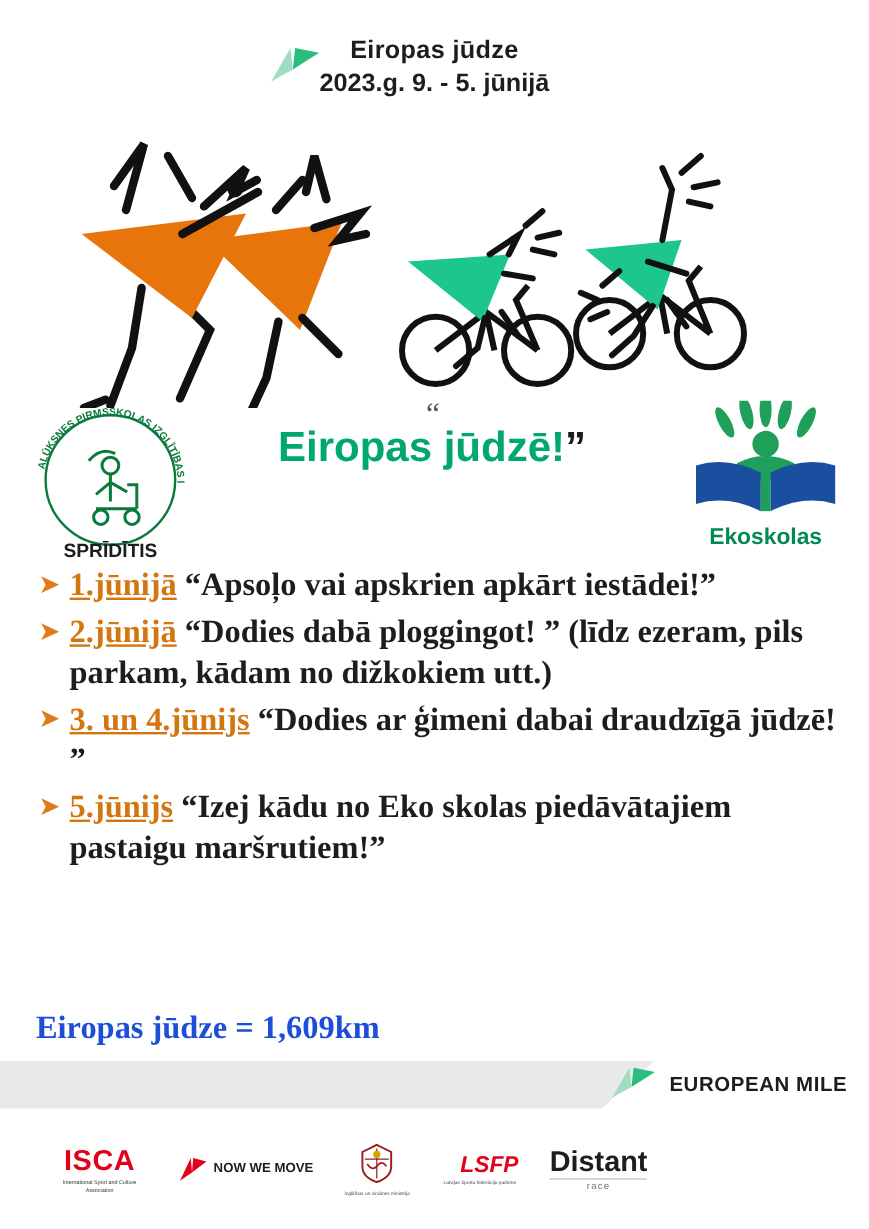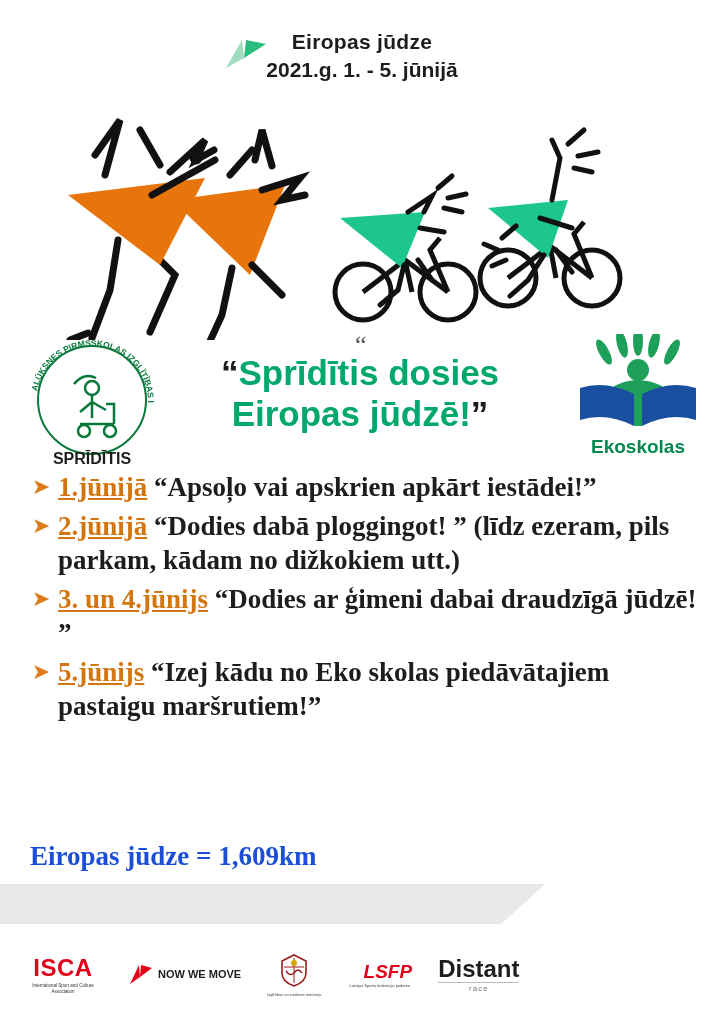--- a/index.html
+++ b/index.html
@@ -163,21 +163,21 @@
   }
 
   
   .sponsors {
     position: absolute;
     left: 0; top: 935px;
     width: 724px; height: 80px;
     display: flex;
     align-items: center;
     gap: 26px;
-    padding-left: 24px;
+    padding-left: 44px;
   }
   .sponsor { text-align: center; }
 
   .isca-name {
     font-family: "Liberation Sans", sans-serif;
     font-weight: bold;
     font-size: 24px;
     color: #e2001a;
     letter-spacing: 0.5px;
     line-height: 1;
@@ -240,21 +240,21 @@
     line-height: 1.2;
   }
 </style>
 </head>
 <body>
 
 <div class="page">
 
   <div class="header">
     <div class="header-title">Eiropas jūdze</div>
-    <div class="header-dates">2021.g. 1. - 5. jūnijā</div>
+    <div class="header-dates">2023.g. 9. - 5. jūnijā</div>
   </div>
 
   <svg class="header-mark" viewBox="0 0 48 36">
     <path d="M4 30 L20 2 L22 20 Z" fill="#9fdcc0"></path>
     <path d="M22 20 L24 2 L44 6 Z" fill="#2bbd7e"></path>
   </svg>
 
   <svg class="illustration" viewBox="0 0 724 240">
     <g stroke="#111111" stroke-width="7" stroke-linecap="round" fill="none">
 
@@ -345,23 +345,20 @@
       <path d="M6 54 q26 -8 54 6 l0 32 q-28 -14 -54 -6 Z" fill="#1a4fa0"></path>
       <path d="M122 54 q-26 -8 -54 6 l0 32 q28 -14 54 -6 Z" fill="#1a4fa0"></path>
       <rect x="60" y="58" width="8" height="34" fill="#1ea05a"></rect>
     </svg>
     <div class="ekoskolas-label">Ekoskolas</div>
   </div>
 
   <div class="slogan-top-quote">“</div>
   <div class="slogan">
     <div>
-      <span class="quote">“</span><span>Sprīdītis dosies</span>
-    </div>
-    <div>
       <span>Eiropas jūdzē!</span><span class="quote">”</span>
     </div>
   </div>
 
   <div class="list">
 
     <div class="list-item">
       <div class="bullet">➤</div>
       <div class="item-text">
         <span class="date-label">1.jūnijā</span><span> “Apsoļo vai apskrien apkārt iestādei!”</span>
@@ -387,20 +384,27 @@
       <div class="item-text">
         <span class="date-label">5.jūnijs</span><span> “Izej kādu no Eko skolas piedāvātajiem pastaigu maršrutiem!”</span>
       </div>
     </div>
 
   </div>
 
   <div class="total-line">Eiropas jūdze = 1,609km</div>
 
   <div class="grey-band"></div>
+  <div class="euromile">
+    <svg width="44" height="32" viewBox="0 0 48 36">
+      <path d="M4 30 L20 2 L22 20 Z" fill="#9fdcc0"></path>
+      <path d="M22 20 L24 2 L44 6 Z" fill="#2bbd7e"></path>
+    </svg>
+    <span class="euromile-text">EUROPEAN MILE</span>
+  </div>
 
   <div class="sponsors">
 
     <div class="sponsor">
       <div class="isca-name">ISCA</div>
       <div class="isca-sub">International Sport and Culture Association</div>
     </div>
 
     <div class="sponsor nwm">
       <svg width="26" height="26" viewBox="0 0 26 26">

